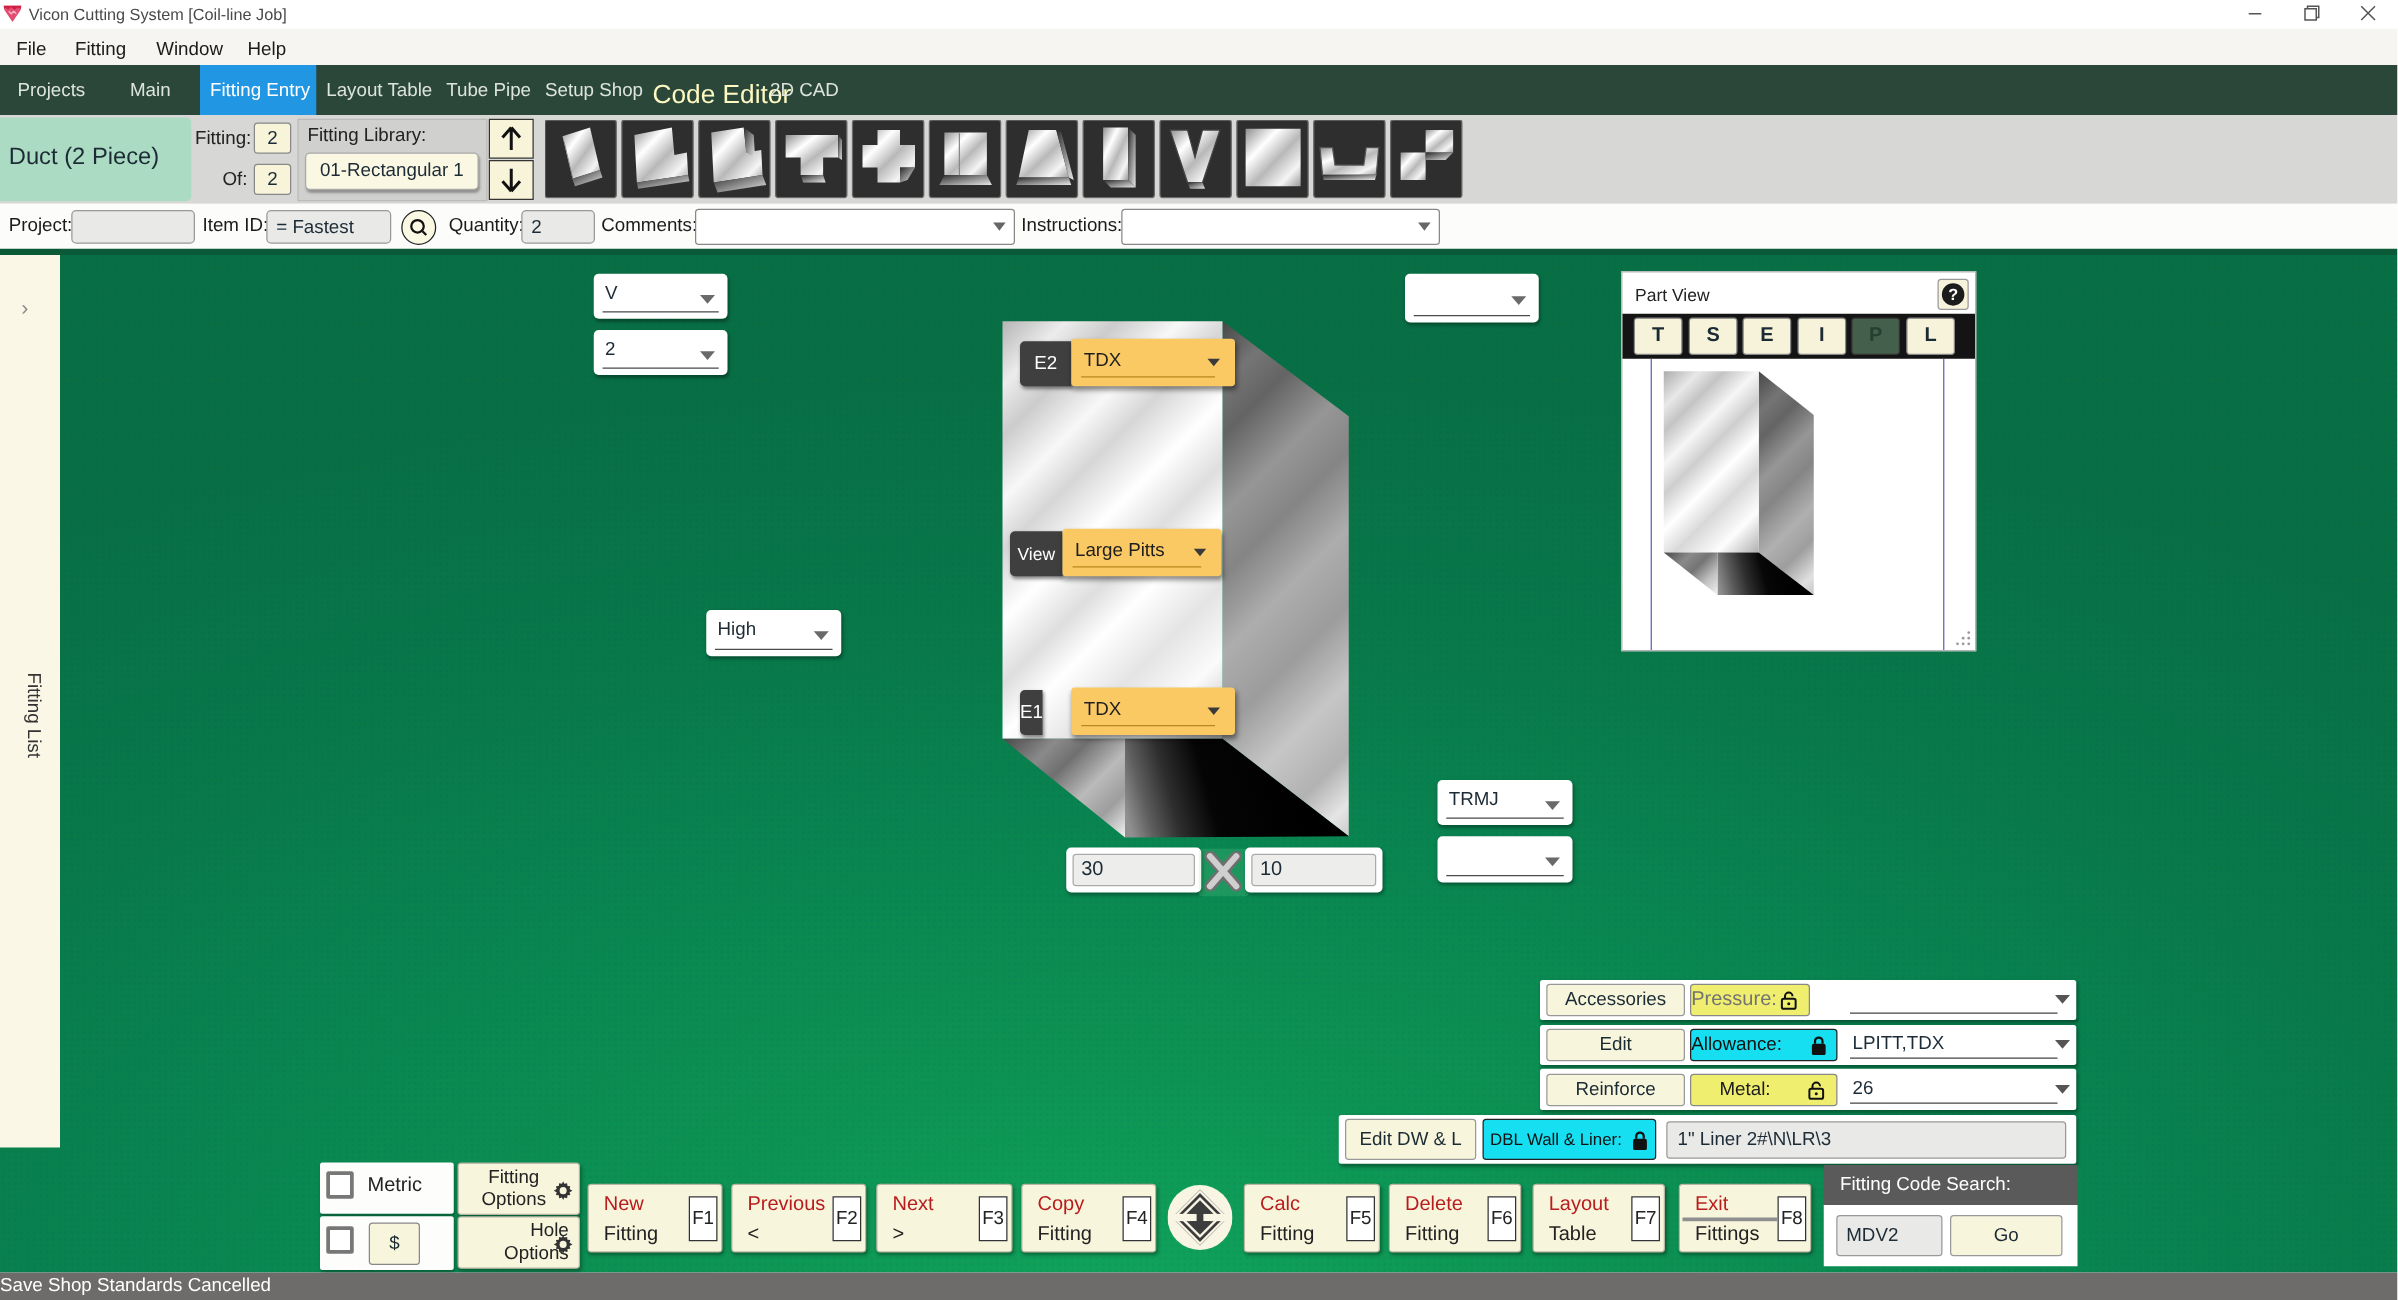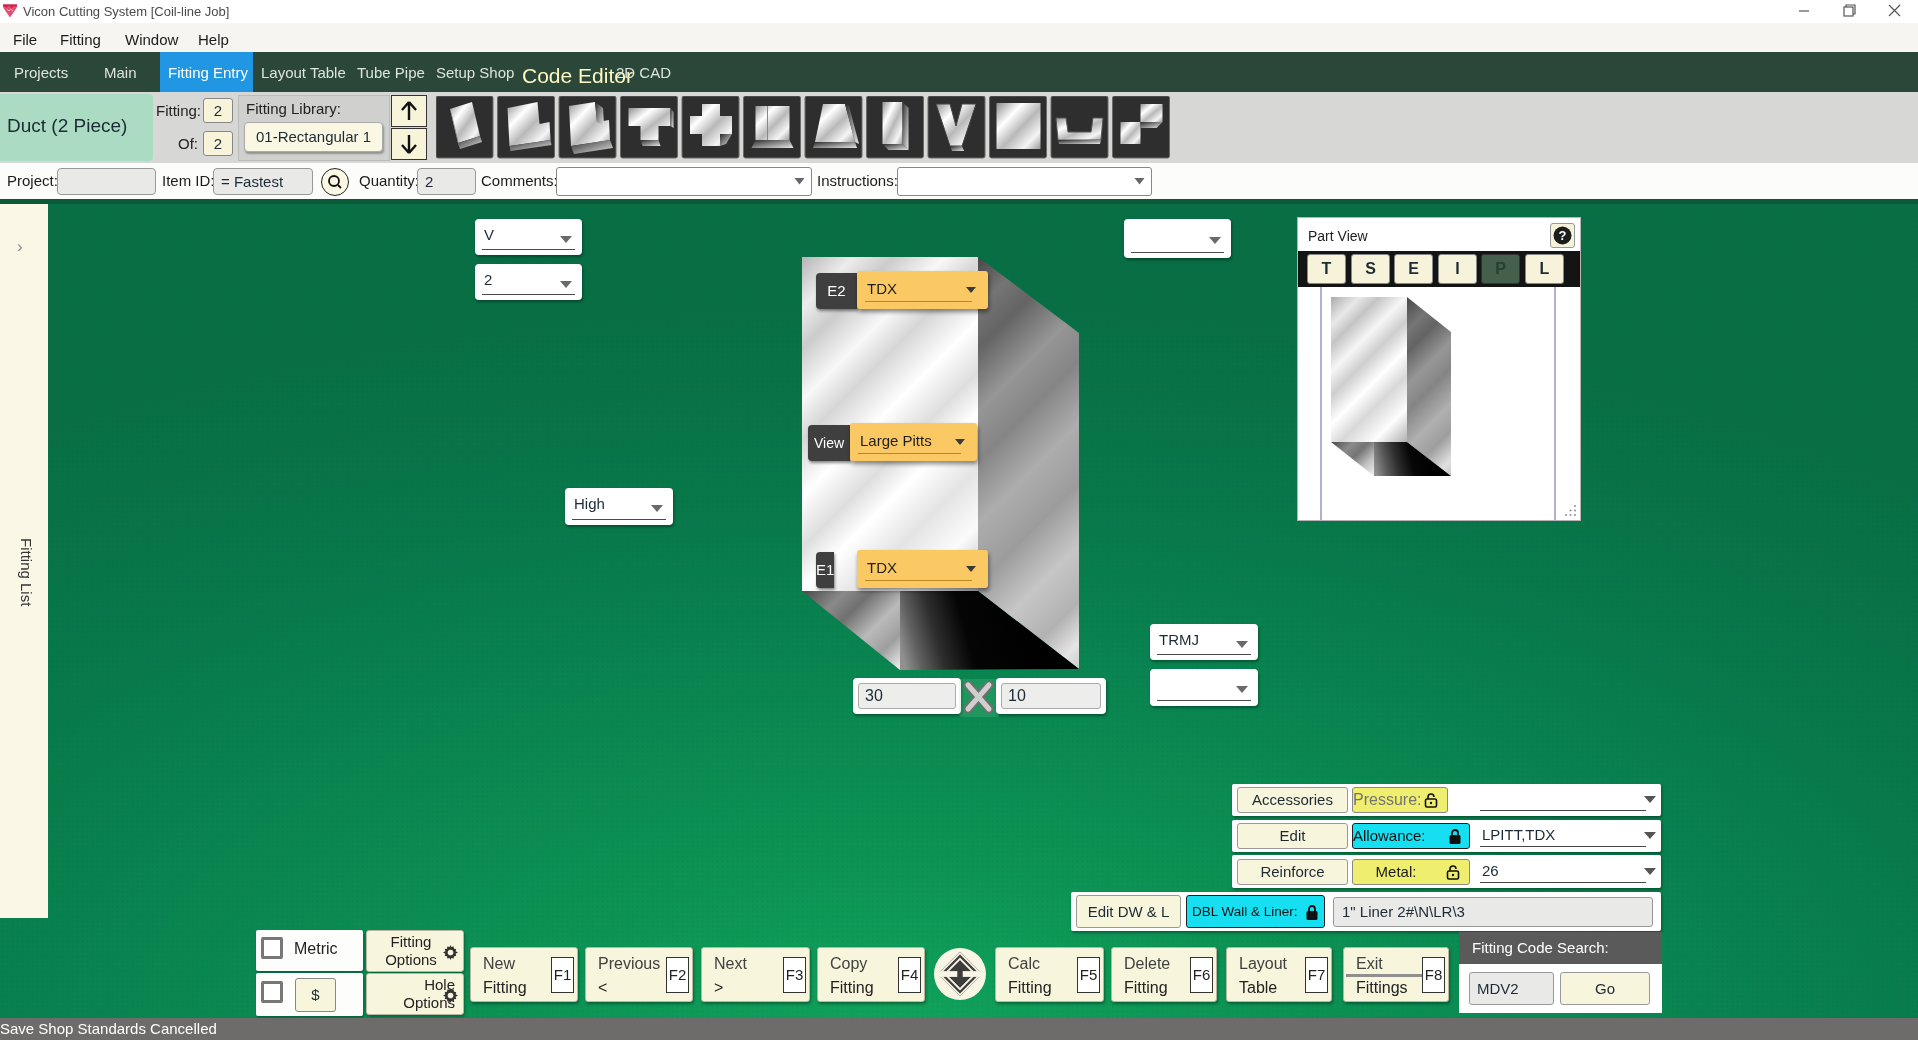--- a/index.html
+++ b/index.html
@@ -10,21 +10,21 @@
   .dd { position:absolute; background:#fff; border-radius:4px; box-shadow:1px 2px 3px rgba(0,0,0,0.35); }
   .dd span { position:absolute; left:9px; top:7px; font-size:15px; color:#1c2b36; }
   .dd::before { content:""; position:absolute; left:7px; right:7px; bottom:5px; border-bottom:1px solid #4a4a4a; }
   .dd::after { content:""; position:absolute; right:10px; top:46%; width:0; height:0; border-left:6px solid transparent; border-right:6px solid transparent; border-top:7px solid #6a6a6a; }
   .orangedd { position:absolute; background:#fbc964; border-radius:3px; box-shadow:1px 3px 4px rgba(0,0,0,0.45); }
   .orangedd span { position:absolute; left:10px; top:9px; font-size:15px; color:#1e1e1e; }
   .orangedd::before { content:""; position:absolute; left:8px; right:16px; bottom:7px; border-bottom:1.5px solid #b8891c; }
   .orangedd::after { content:""; position:absolute; right:12px; top:42%; width:0; height:0; border-left:5px solid transparent; border-right:5px solid transparent; border-top:6px solid #3a3a3a; }
   .pvbtn { position:absolute; top:50px; width:39px; height:30px; background:#f7f3da; border:1px solid #888; border-radius:3px; font-size:16px; font-weight:bold; color:#1b2b33; text-align:center; line-height:28px; }
   .fbtn { position:absolute; top:743px; height:55px; background:#f8f5dd; border:1px solid #b9b6a4; border-radius:3px; box-shadow:1px 2px 3px rgba(0,0,0,0.35); }
-  .fbtn .l1 { position:absolute; left:12px; top:7px; font-size:16px; color:#404040; }
+  .fbtn .l1 { position:absolute; left:12px; top:7px; font-size:16px; color:#b91c1c; }
   .fbtn .l2 { position:absolute; left:12px; top:31px; font-size:16px; color:#222; }
   .fbtn .fk { position:absolute; right:3px; top:9px; width:23px; height:36px; background:#fff; border:1px solid #333; font-size:15px; color:#222; text-align:center; line-height:34px; }
   .crm { background:#f8f5dd; border:1px solid #999; border-radius:3px; position:absolute; font-size:15px; color:#1b2b33; text-align:center; }
 </style>
 </head>
 <body>
 
 <div class="abs" style="left:0;top:0;width:1707px;height:23px;background:#ffffff;">
 
   <svg class="abs" style="left:2px;top:3px;" width="16" height="16" viewBox="0 0 16 16">

